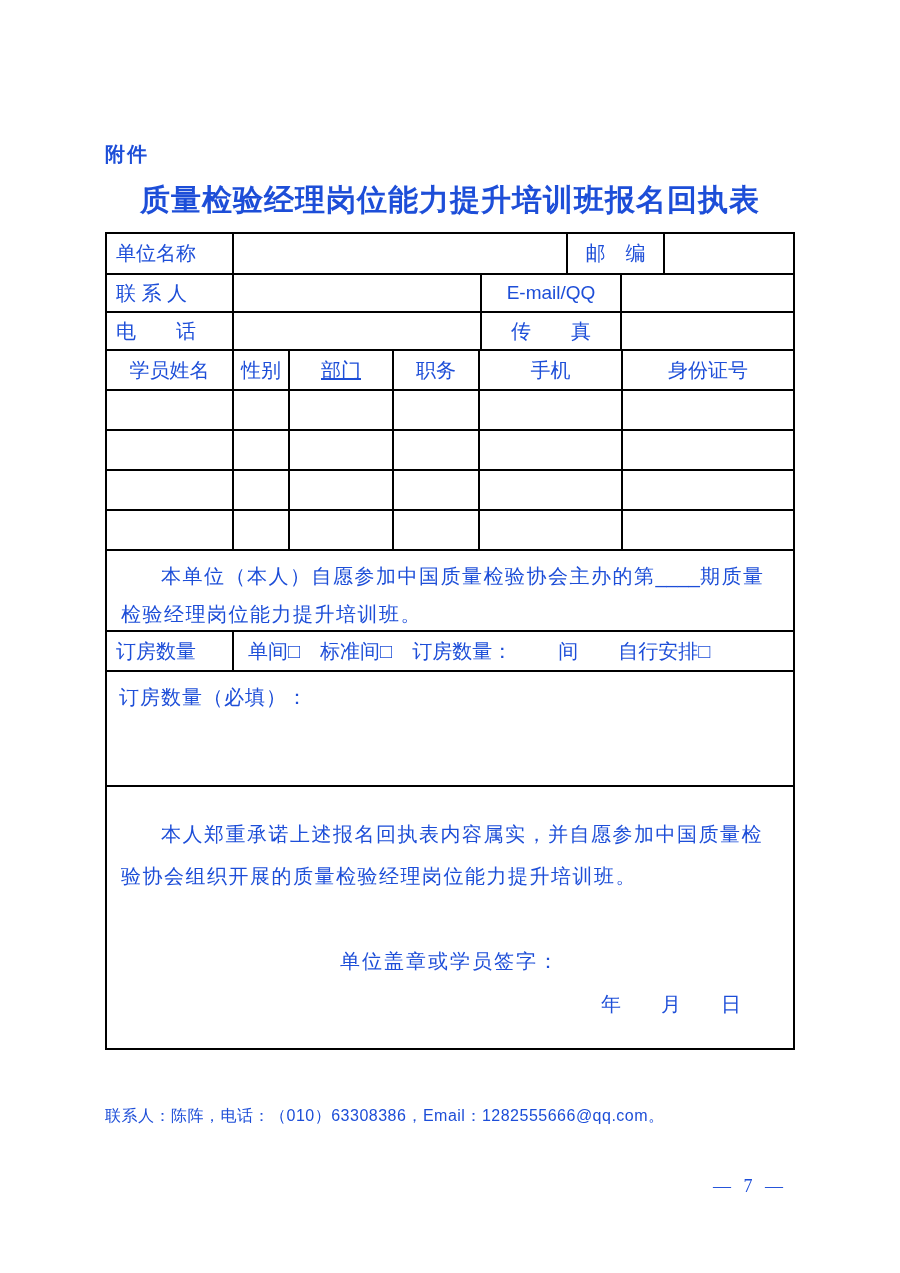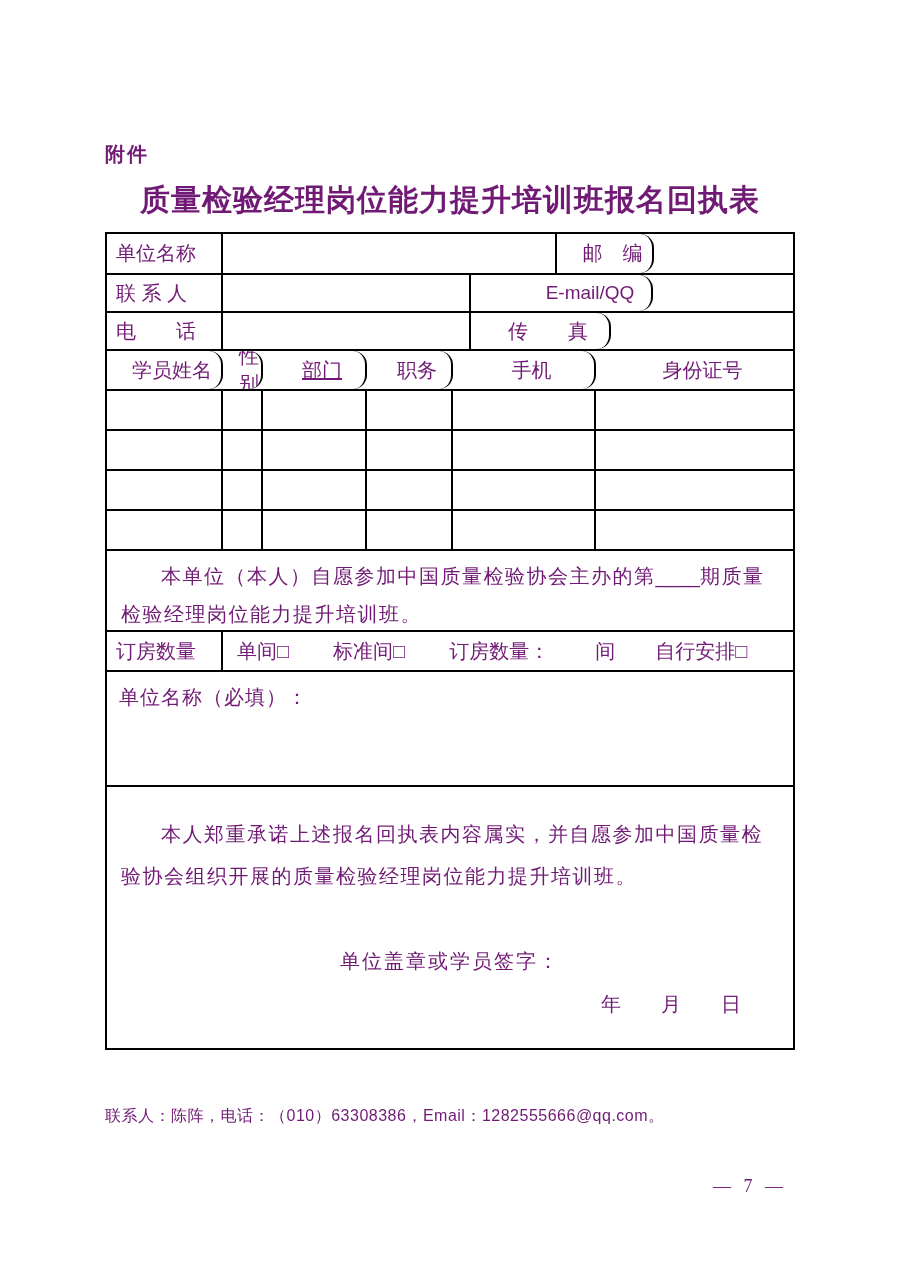--- a/index.html
+++ b/index.html
@@ -1,20 +1,20 @@
 <!DOCTYPE html>
 <html><head>
 <meta charset="utf-8">
 <style>
   html,body { margin:0; padding:0; background:#e8e8e8; }
   .page {
     position:relative;
     width:900px; height:1273px;
     background:#ffffff;
-    color:#701a75;
+    color:#1d4ed8;
     font-family:"Liberation Sans", sans-serif;
     margin:0 auto;
     overflow:hidden;
   }
   .attachment {
     position:absolute; left:105px; top:141px;
     font-size:20px; font-weight:bold; letter-spacing:2px;
   }
   .doc-title {
     position:absolute; left:0; top:180px; width:900px;
@@ -30,46 +30,46 @@
   .row { display:flex; border-bottom:2px solid #000; box-sizing:border-box; }
   .row:last-child { border-bottom:none; }
   .cell {
     border-right:2px solid #000;
     box-sizing:border-box;
     display:flex; align-items:center;
     overflow:hidden;
   }
   .cell:last-child { border-right:none; flex:1; }
   .lbl   { padding-left:9px; }
-  .ctr   { justify-content:center; padding-left:16px;border-radius:14px; }
+  .ctr   { justify-content:center; padding-left:0; }
   
   .h41 { height:41px; } .h38 { height:38px; } .h40 { height:40px; }
   .h81 { height:81px; } .h115 { height:115px; } .h261 { height:261px; }
   
-  .w-label   { width:116px; flex:none; }
+  .w-label   { width:127px; flex:none; }
   .w-r1blank { width:334px; flex:none; }
   .w-r1post  { width:97px;  flex:none; }
   .w-r34blank{ width:248px; flex:none; }
   .w-r34lbl  { width:140px; flex:none; }
-  .w-s2 { width:40px;  flex:none; }
+  .w-s2 { width:56px;  flex:none; }
   .w-s3 { width:104px; flex:none;text-decoration:underline; }
   .w-s4 { width:86px;  flex:none; }
   .w-s5 { width:143px; flex:none; }
-  .email-lbl { font-size:19px; letter-spacing:0;margin-left:42px; }
+  .email-lbl { font-size:19px; letter-spacing:0; }
   
   .para-cell {
     display:block;
     padding:6px 11px 0 14px;
     line-height:38px; letter-spacing:1.5px;
     text-indent:2em;
   }
   .blank-seg { letter-spacing:0; }
   
   .acc-opts { display:flex; }
-  .acc-opt { margin-left:44px; white-space:nowrap; }
+  .acc-opt { margin-left:20px; white-space:nowrap; }
   .acc-opt.first { margin-left:14px; }
   .acc-opt.wide-gap { margin-left:46px; }
   .acc-opt.last-gap { margin-left:40px; }
   
   .focus-cell { display:block; padding:12px 12px 0 12px; letter-spacing:1px; }
   
   .pledge-cell { display:block; }
   .pledge-text {
     margin:26px 20px 0 14px;
     text-indent:2em;
@@ -173,21 +173,21 @@
       <div class="cell acc-opts">
         <span class="acc-opt first">单间□</span>
         <span class="acc-opt">标准间□</span>
         <span class="acc-opt">订房数量：</span>
         <span class="acc-opt wide-gap">间</span>
         <span class="acc-opt last-gap">自行安排□</span>
       </div>
     </div>
 
     <div class="row h115">
-      <div class="cell focus-cell">单位名称（必填）：</div>
+      <div class="cell focus-cell">订房数量（必填）：</div>
     </div>
 
     <div class="row h261">
       <div class="cell pledge-cell">
         <div class="pledge-text">本人郑重承诺上述报名回执表内容属实，并自愿参加中国质量检验协会组织开展的质量检验经理岗位能力提升培训班。</div>
         <div class="sig-line">单位盖章或学员签字：</div>
         <div class="date-line">年　　月　　日</div>
       </div>
     </div>
 

